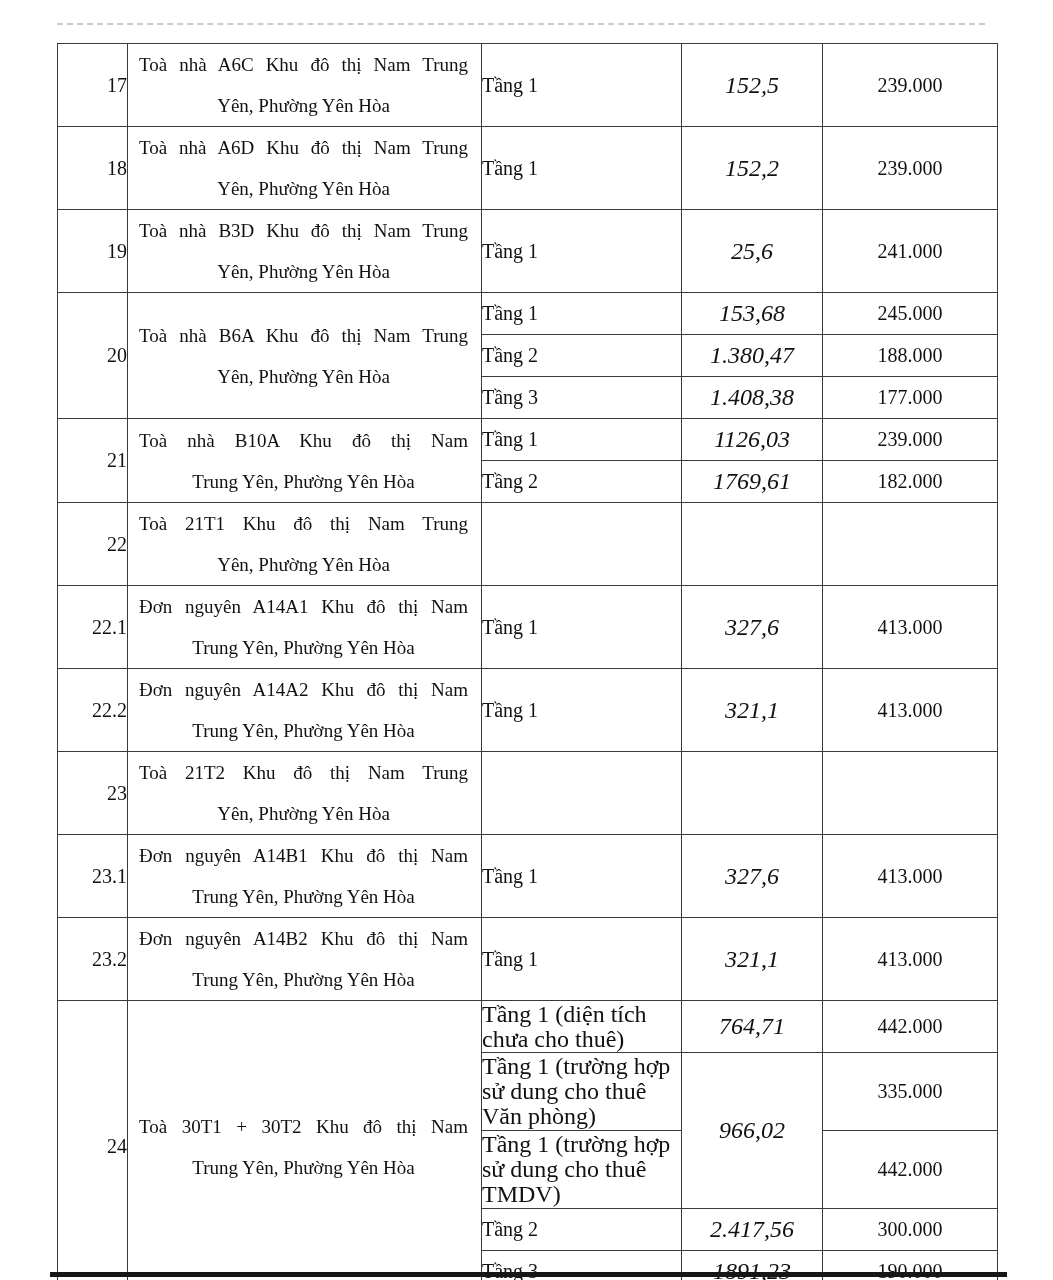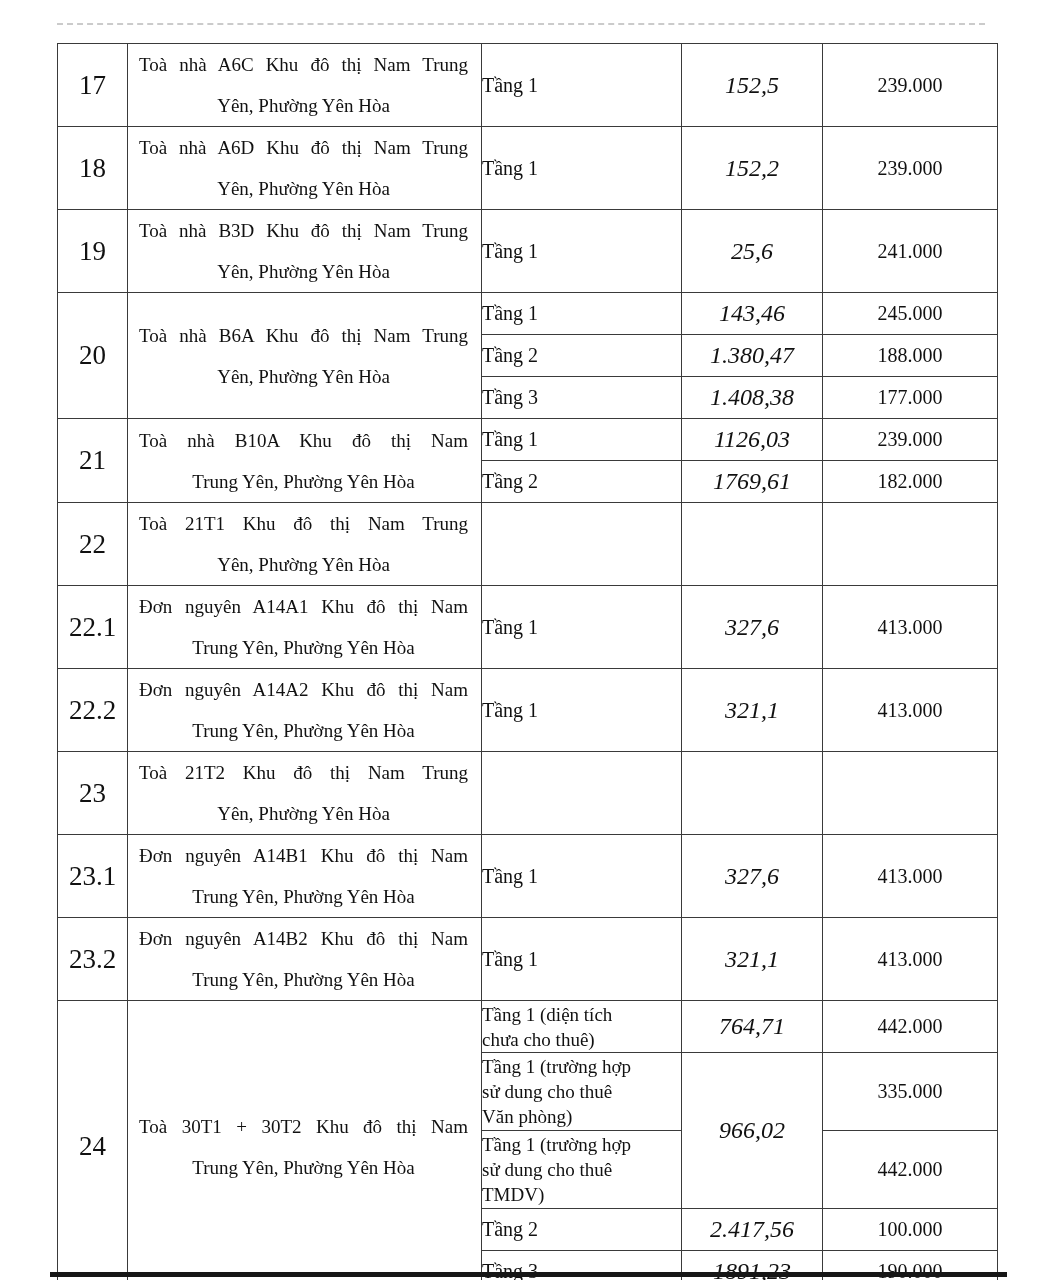--- a/index.html
+++ b/index.html
@@ -24,26 +24,26 @@
   }
   td{
     border:1px solid var(--border);
     padding:0;vertical-align:middle;overflow:hidden;
   }
   col.w-no{width:70px;}
   col.w-name{width:354px;}
   col.w-floor{width:200px;}
   col.w-area{width:141px;}
   col.w-price{width:175px;}
-  .c-no{text-align:center;font-size:27px;}
+  .c-no{text-align:right;font-size:20px;}
   .c-name{font-size:19px;line-height:41px;padding:0 13px 0 11px;}
   .c-name .nl1{text-align:justify;text-align-last:justify;white-space:nowrap;}
   .c-name .nl2{text-align:center;white-space:nowrap;}
   .c-floor{text-align:left;font-size:20px;}
-  .c-floor.small{font-size:19px;line-height:25px;}
+  .c-floor.small{font-size:24px;line-height:25px;}
   .c-area{text-align:center;font-size:24px;font-style:italic;}
   .c-price{text-align:center;font-size:20px;}
   .bottom-bar{
     position:absolute;top:1272px;left:50px;width:957px;height:5px;
     background:var(--bar);
   }
 </style>
 </head>
 <body>
 
@@ -96,21 +96,21 @@
         </tr>
         <tr style="height: 42px;">
           <td class="c-no" rowspan="3">20</td>
           <td class="c-name" rowspan="3">
             <div class="nl1">Toà nhà B6A Khu đô thị Nam Trung</div>
             <div class="nl2">Yên, Phường Yên Hòa</div>
           </td>
           <td class="c-floor">
             <div>Tầng 1</div>
           </td>
-          <td class="c-area">143,46</td>
+          <td class="c-area">153,68</td>
           <td class="c-price">245.000</td>
         </tr>
         <tr style="height: 42px;">
           <td class="c-floor">
             <div>Tầng 2</div>
           </td>
           <td class="c-area">1.380,47</td>
           <td class="c-price">188.000</td>
         </tr>
         <tr style="height: 42px;">
@@ -235,21 +235,21 @@
             <div>sử dung cho thuê</div>
             <div>TMDV)</div>
           </td>
           <td class="c-price">442.000</td>
         </tr>
         <tr style="height: 42px;">
           <td class="c-floor">
             <div>Tầng 2</div>
           </td>
           <td class="c-area">2.417,56</td>
-          <td class="c-price">100.000</td>
+          <td class="c-price">300.000</td>
         </tr>
         <tr style="height: 42px;">
           <td class="c-floor">
             <div>Tầng 3</div>
           </td>
           <td class="c-area">1891,23</td>
           <td class="c-price">190.000</td>
         </tr>
       </tbody>
   </table>

